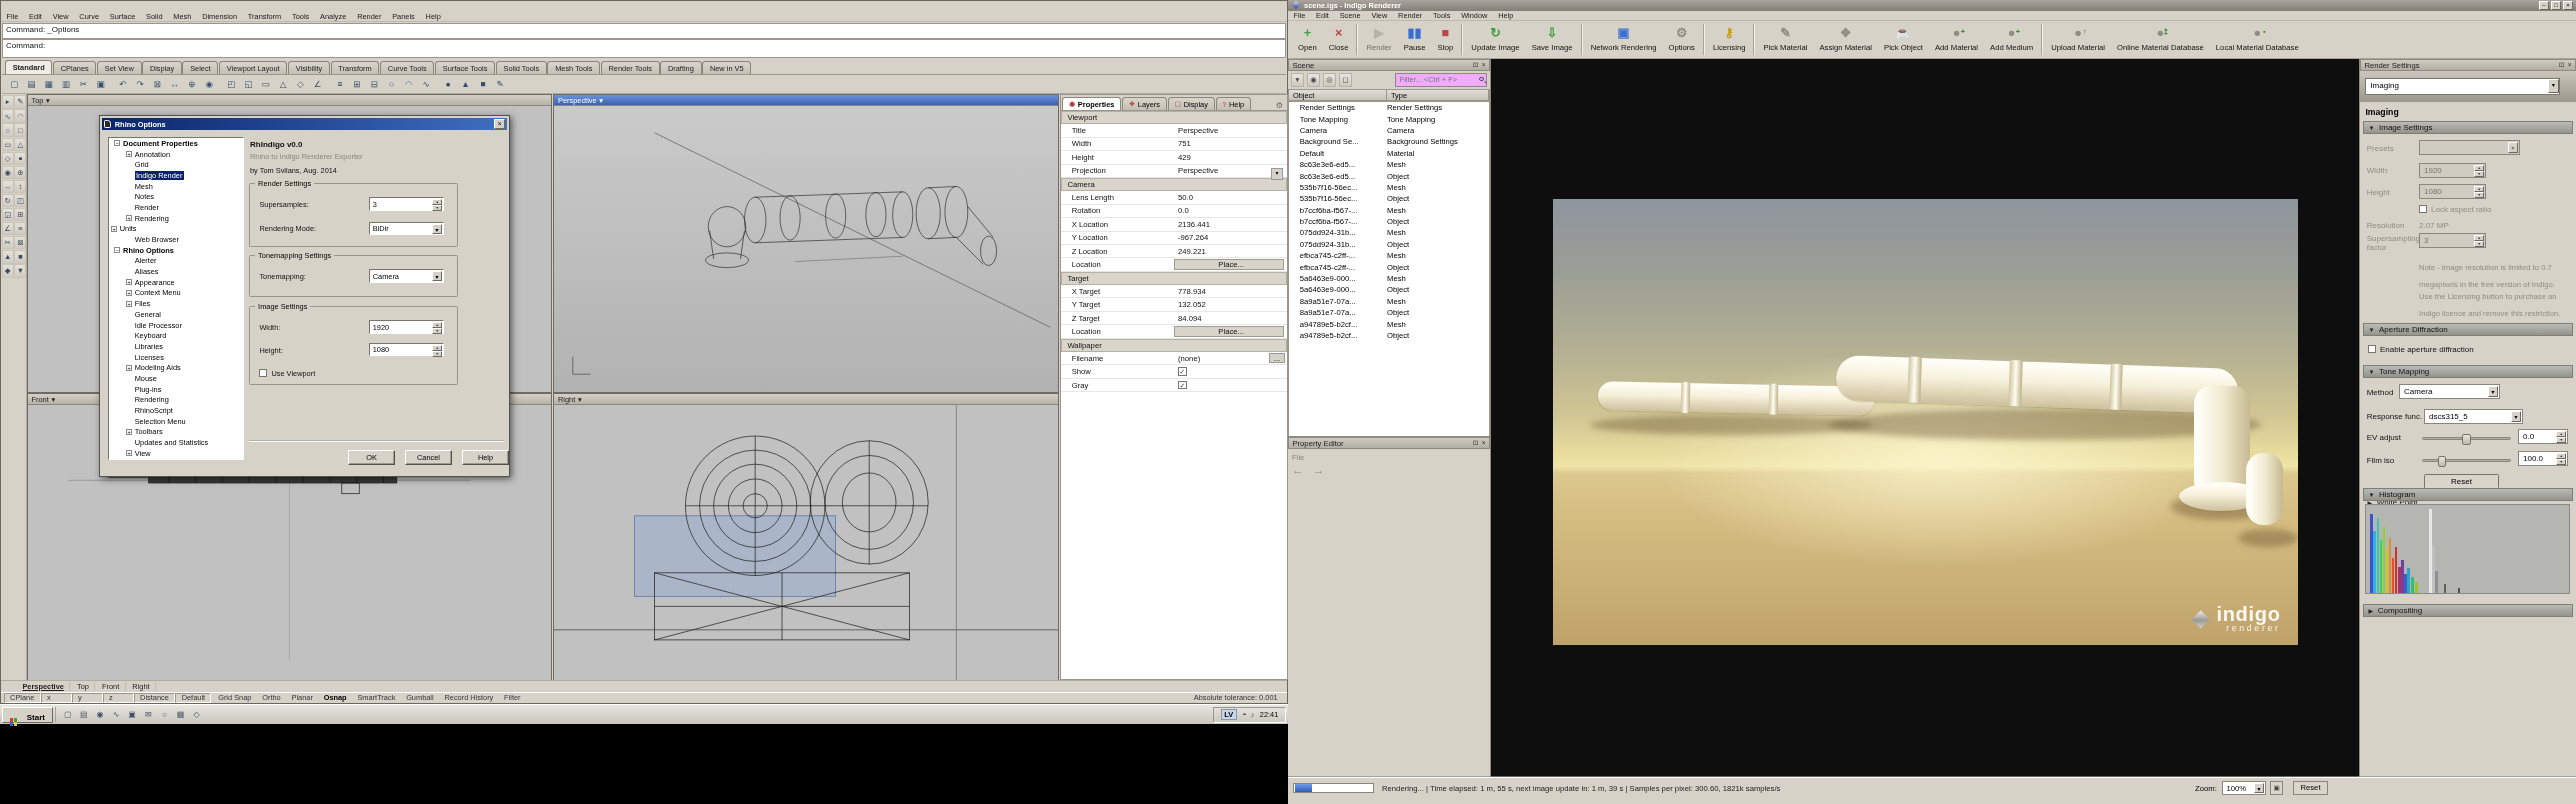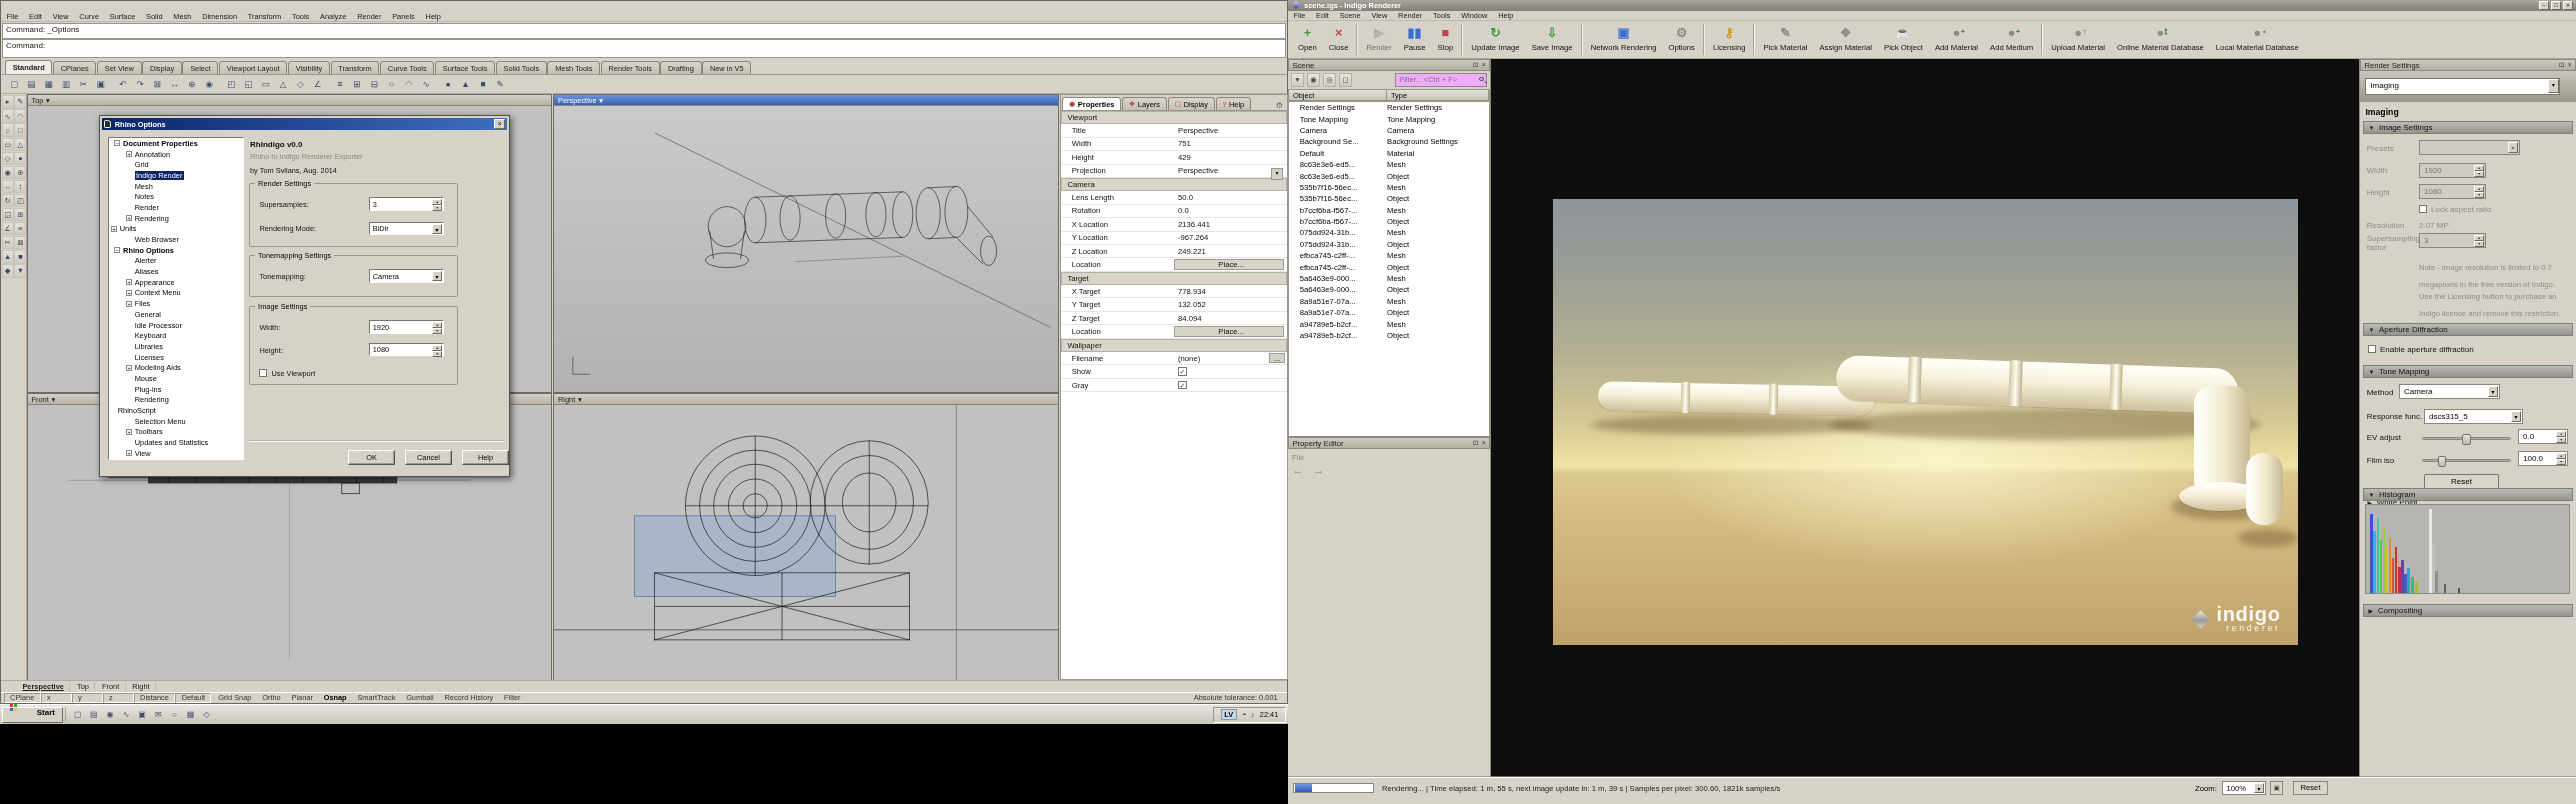--- a/index.html
+++ b/index.html
@@ -79,21 +79,21 @@
   .dlabel{position:absolute;font-size:7.4px;color:#111}
   .dfield{position:absolute;height:13.4px;font-size:7.4px;padding:1.3px 10.7px 0 2.7px}
   .spin{position:absolute;right:0.7px;top:0.7px;bottom:0.7px;width:10px;display:flex;flex-direction:column}
   .sb{flex:1;background:#d6d2c8;border:0.7px solid;border-color:#fff #6d6a63 #6d6a63 #fff;font-size:4px;line-height:4px;text-align:center;color:#333}
   .combo-arr{position:absolute;right:0.7px;top:0.7px;bottom:0.7px;width:10.7px;background:#d6d2c8;border:0.7px solid;border-color:#fff #6d6a63 #6d6a63 #fff;text-align:center;font-size:5.4px;line-height:10.7px}
   .dbtn{position:absolute;width:47px;height:14.8px;background:#d6d2c8;border:0.7px solid;border-color:#fff #55524b #55524b #fff;box-shadow:inset -0.7px -0.7px 0 #8a867c;text-align:center;line-height:13.4px;font-size:7.4px}
   .cb{width:8px;height:8px;border:0.7px solid #7a766c;background:#fff;display:inline-block;vertical-align:-1.3px;margin-right:4px;text-align:center;line-height:7.4px;font-size:6.7px}
 
   
   .taskbar{position:absolute;left:0;top:704px;width:1288px;height:20px;background:linear-gradient(180deg,#e8e6df,#c8c5bb);border-top:0.7px solid #fff;display:flex;align-items:center;padding:0 2px;gap:2.7px}
-  .startbtn{display:flex;align-items:flex-start;gap:19px;height:16px;padding:0 6.7px;font-weight:bold;font-size:8px}
+  .startbtn{display:flex;align-items:flex-end;gap:9px;height:16px;padding:0 6.7px;font-weight:bold;font-size:8px}
   .flag{width:3.4px;height:3.4px;background:#d33;box-shadow:4px 0 0 #3a3,0 4px 0 #36c,4px 4px 0 #dc3;margin:-4px 4.7px 0 0}
   .qicon{width:14.8px;height:14.8px;display:flex;align-items:center;justify-content:center;font-size:8px;color:#44506a}
   .tray{margin-left:auto;display:flex;align-items:center;gap:5.4px;height:16px;border:0.7px solid;border-color:#9a968c #fff #fff #9a968c;padding:0 6.7px;font-size:7.4px}
   .lang{font-weight:bold;background:#c8d4e8;border:0.7px solid #8a96a8;padding:0 2.7px;height:10.7px;line-height:10px}
   .ticon2{color:#556;font-size:7.4px}
 
   
   .ind-logo{width:6px;height:6px;background:linear-gradient(135deg,#e0e6ff,#6a7ab8 60%,#3a4a88);transform:rotate(45deg);margin:0 2px}
   .ind-toolbar{position:absolute;left:0;right:0;top:21px;height:38px;background:#d6d2c8;border-bottom:0.7px solid #a8a49a;display:flex;align-items:center;padding:0 4px}
   .tbtn{display:flex;flex-direction:column;align-items:center;justify-content:center;gap:2px;height:35px;padding:0 6px;font-size:7.7px;color:#111}
@@ -624,21 +624,21 @@
         <span class="tlabel">Mouse</span>
       </div>
         <div class="tnode" style="padding-left: 17px;">
         <span class="texp"></span>
         <span class="tlabel">Plug-ins</span>
       </div>
         <div class="tnode" style="padding-left: 17px;">
         <span class="texp"></span>
         <span class="tlabel">Rendering</span>
       </div>
-        <div class="tnode" style="">
+        <div class="tnode" style="padding-left: 17px;">
         <span class="texp"></span>
         <span class="tlabel">RhinoScript</span>
       </div>
         <div class="tnode" style="padding-left: 17px;">
         <span class="texp"></span>
         <span class="tlabel">Selection Menu</span>
       </div>
         <div class="tnode" style="padding-left: 17px;">
         <span class="texp">+</span>
         <span class="tlabel">Toolbars</span>

